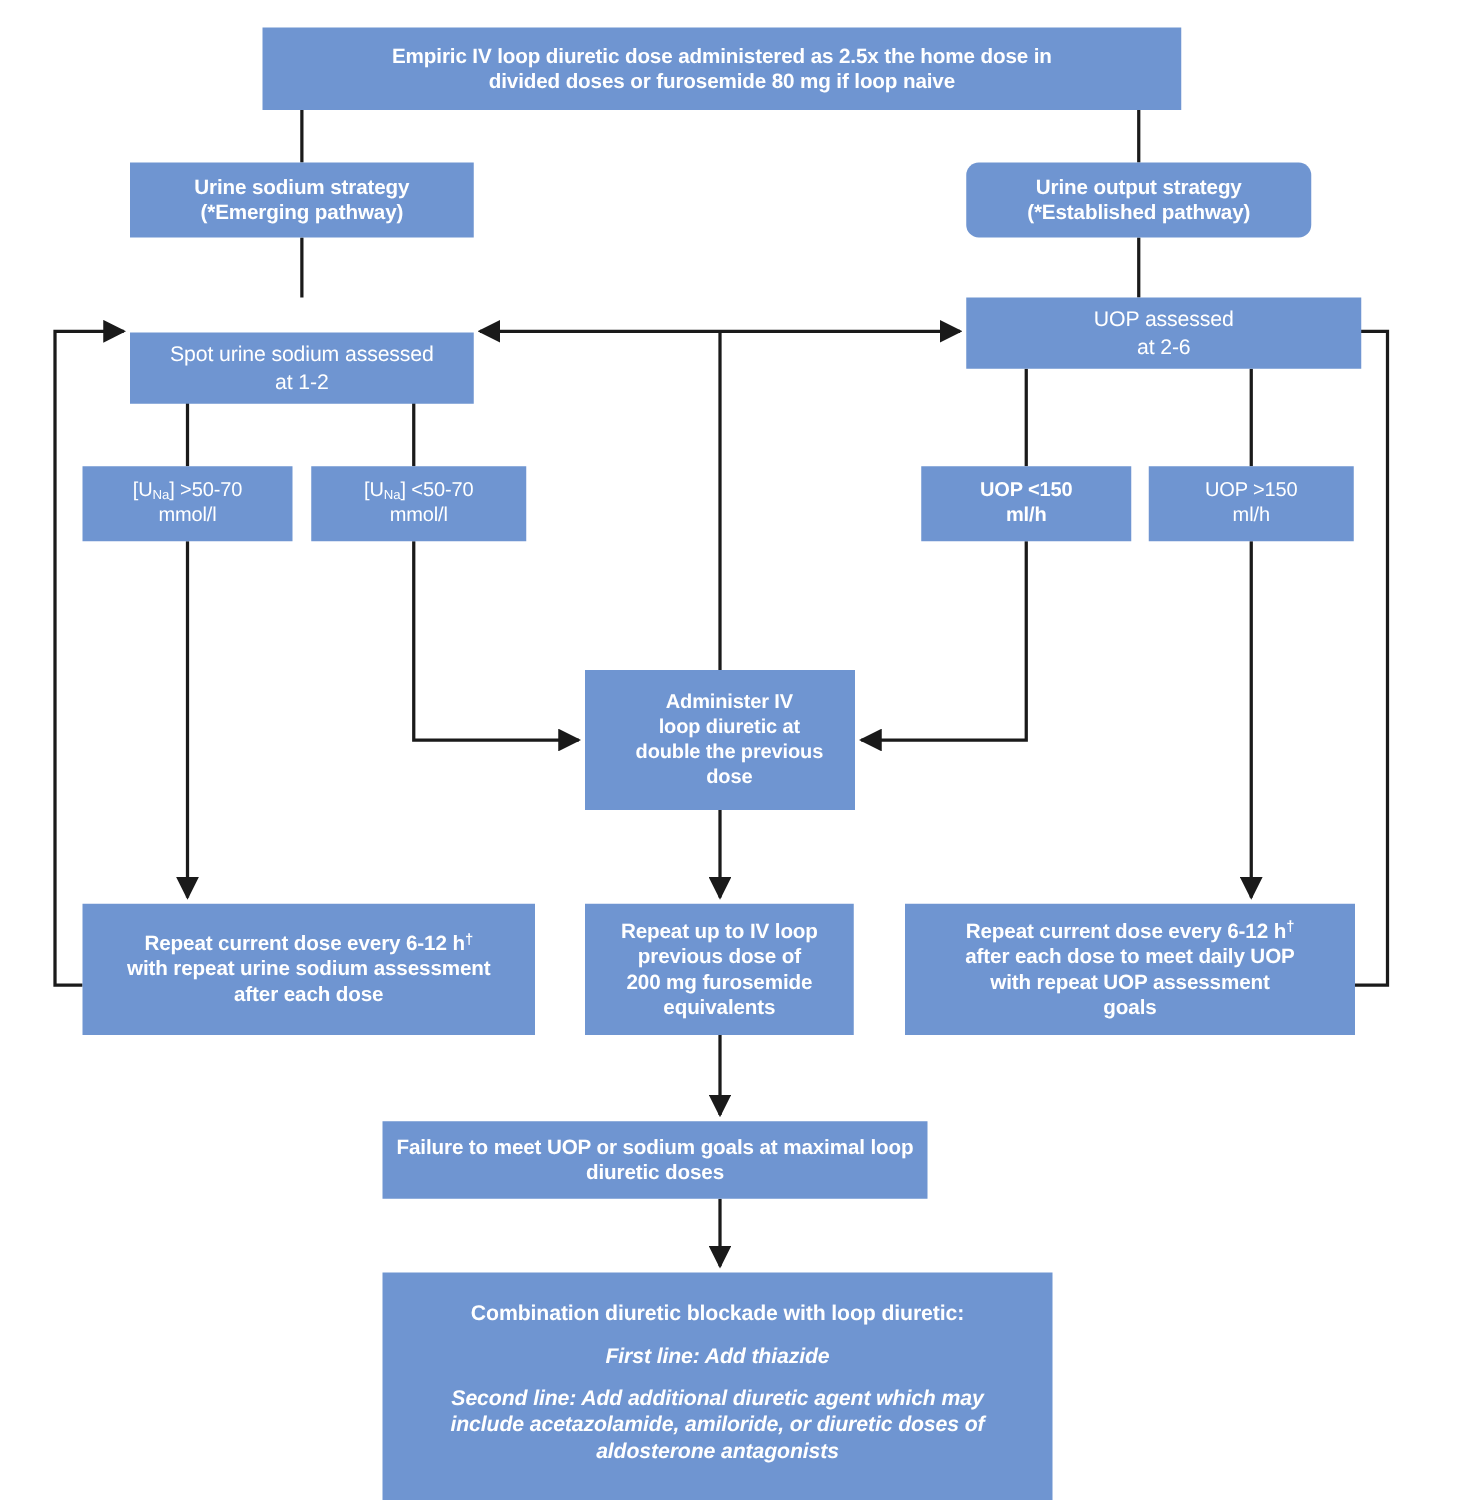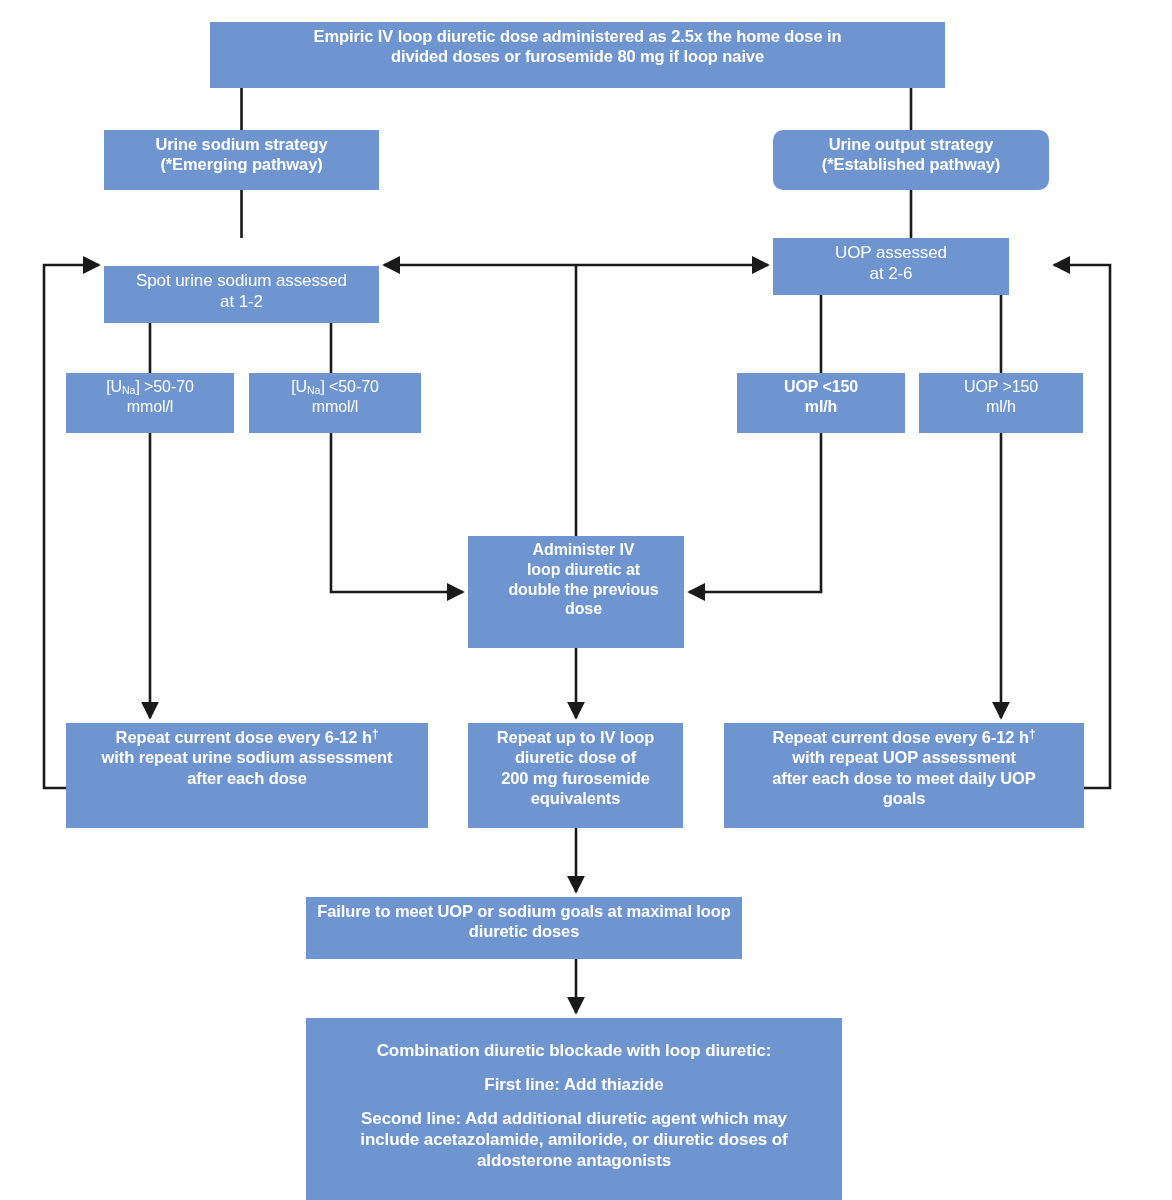--- a/index.html
+++ b/index.html
@@ -25,21 +25,21 @@
     width: 1172px;
     height: 1200px;
     pointer-events: none;
   }
   .node {
     position: absolute;
     box-sizing: border-box;
     background: #6f95d1;
     color: #ffffff;
     display: flex;
-    align-items: flex-start;
+    align-items: center;
     justify-content: center;
     text-align: center;
     font-weight: bold;
     line-height: 1.24;
     padding: 4px 8px;
     z-index: 3;
     letter-spacing: -0.1px;
   }
   .node .inner {
     width: 100%;
@@ -51,28 +51,28 @@
     position: relative;
     bottom: -0.18em;
   }
   .node sup {
     font-size: 0.72em;
     vertical-align: baseline;
     position: relative;
     top: -0.42em;
   }
   .para { display: block; }
-  .para + .para { margin-top: 13px; }
+  .para + .para { margin-top: 13px; font-style: italic; }
 
   
   #n-empiric      { left:210px; top:22px;   width:735px; height:66px;  font-size:16.5px; }
   #n-na-strategy  { left:104px; top:130px;  width:275px; height:60px;  font-size:16.5px; }
   #n-uop-strategy { left:773px; top:130px;  width:276px; height:60px;  font-size:16.5px;border-radius:10px; }
   #n-na-assess    { left:104px; top:238px;  width:275px; height:57px;  font-size:17px;   font-weight:normal;margin-top:28px; }
-  #n-uop-assess   { left:773px; top:238px;  width:236px; height:57px;  font-size:17px;   font-weight:normal; }
+  #n-uop-assess   { left:773px; top:238px;  width:316px; height:57px;  font-size:17px;   font-weight:normal; }
   #n-na-high      { left:66px;  top:373px;  width:168px; height:60px;  font-size:16px;   font-weight:normal; }
   #n-na-low       { left:249px; top:373px;  width:172px; height:60px;  font-size:16px;   font-weight:normal; }
   #n-uop-low      { left:737px; top:373px;  width:168px; height:60px;  font-size:16px;   font-weight:bold; }
   #n-uop-high     { left:919px; top:373px;  width:164px; height:60px;  font-size:16px;   font-weight:normal; }
   #n-administer   { left:468px; top:536px;  width:216px; height:112px; font-size:16px;   font-weight:bold;padding-left:23px; }
   #n-repeat-na    { left:66px;  top:723px;  width:362px; height:105px; font-size:16.5px; }
   #n-repeat-max   { left:468px; top:723px;  width:215px; height:105px; font-size:16.5px; }
   #n-repeat-uop   { left:724px; top:723px;  width:360px; height:105px; font-size:16.5px; }
   #n-failure      { left:306px; top:897px;  width:436px; height:62px;  font-size:16.5px; }
   #n-combination  { left:306px; top:1018px; width:536px; height:182px; font-size:17px; align-items:flex-start; padding-top:22px; }
@@ -204,31 +204,31 @@
     <div class="inner">
       <span class="line"><span>Repeat current dose every 6-12 h</span><sup>†</sup></span>
       <span class="line">with repeat urine sodium assessment</span>
       <span class="line">after each dose</span>
     </div>
   </div>
 
   <div class="node" id="n-repeat-max">
     <div class="inner">
       <span class="line">Repeat up to IV loop</span>
-      <span class="line">diuretic dose of</span>
+      <span class="line">previous dose of</span>
       <span class="line">200 mg furosemide</span>
       <span class="line">equivalents</span>
     </div>
   </div>
 
   <div class="node" id="n-repeat-uop">
     <div class="inner">
       <span class="line"><span>Repeat current dose every 6-12 h</span><sup>†</sup></span>
+      <span class="line">after each dose to meet daily UOP</span>
       <span class="line">with repeat UOP assessment</span>
-      <span class="line">after each dose to meet daily UOP</span>
       <span class="line">goals</span>
     </div>
   </div>
 
   <div class="node" id="n-failure">
     <div class="inner">
       <span class="line">Failure to meet UOP or sodium goals at maximal loop</span>
       <span class="line">diuretic doses</span>
     </div>
   </div>

